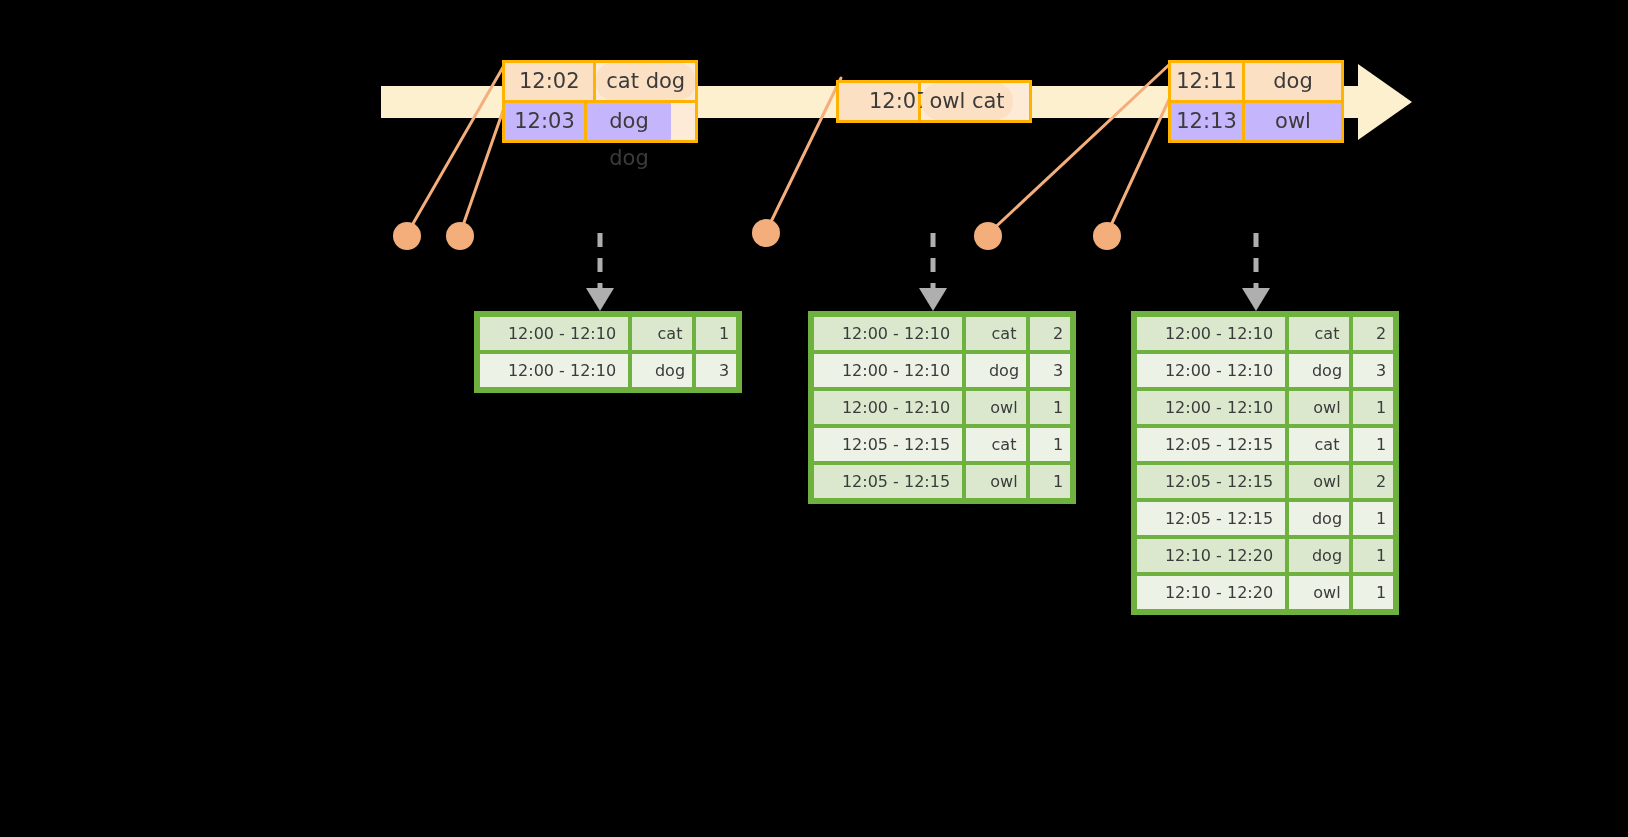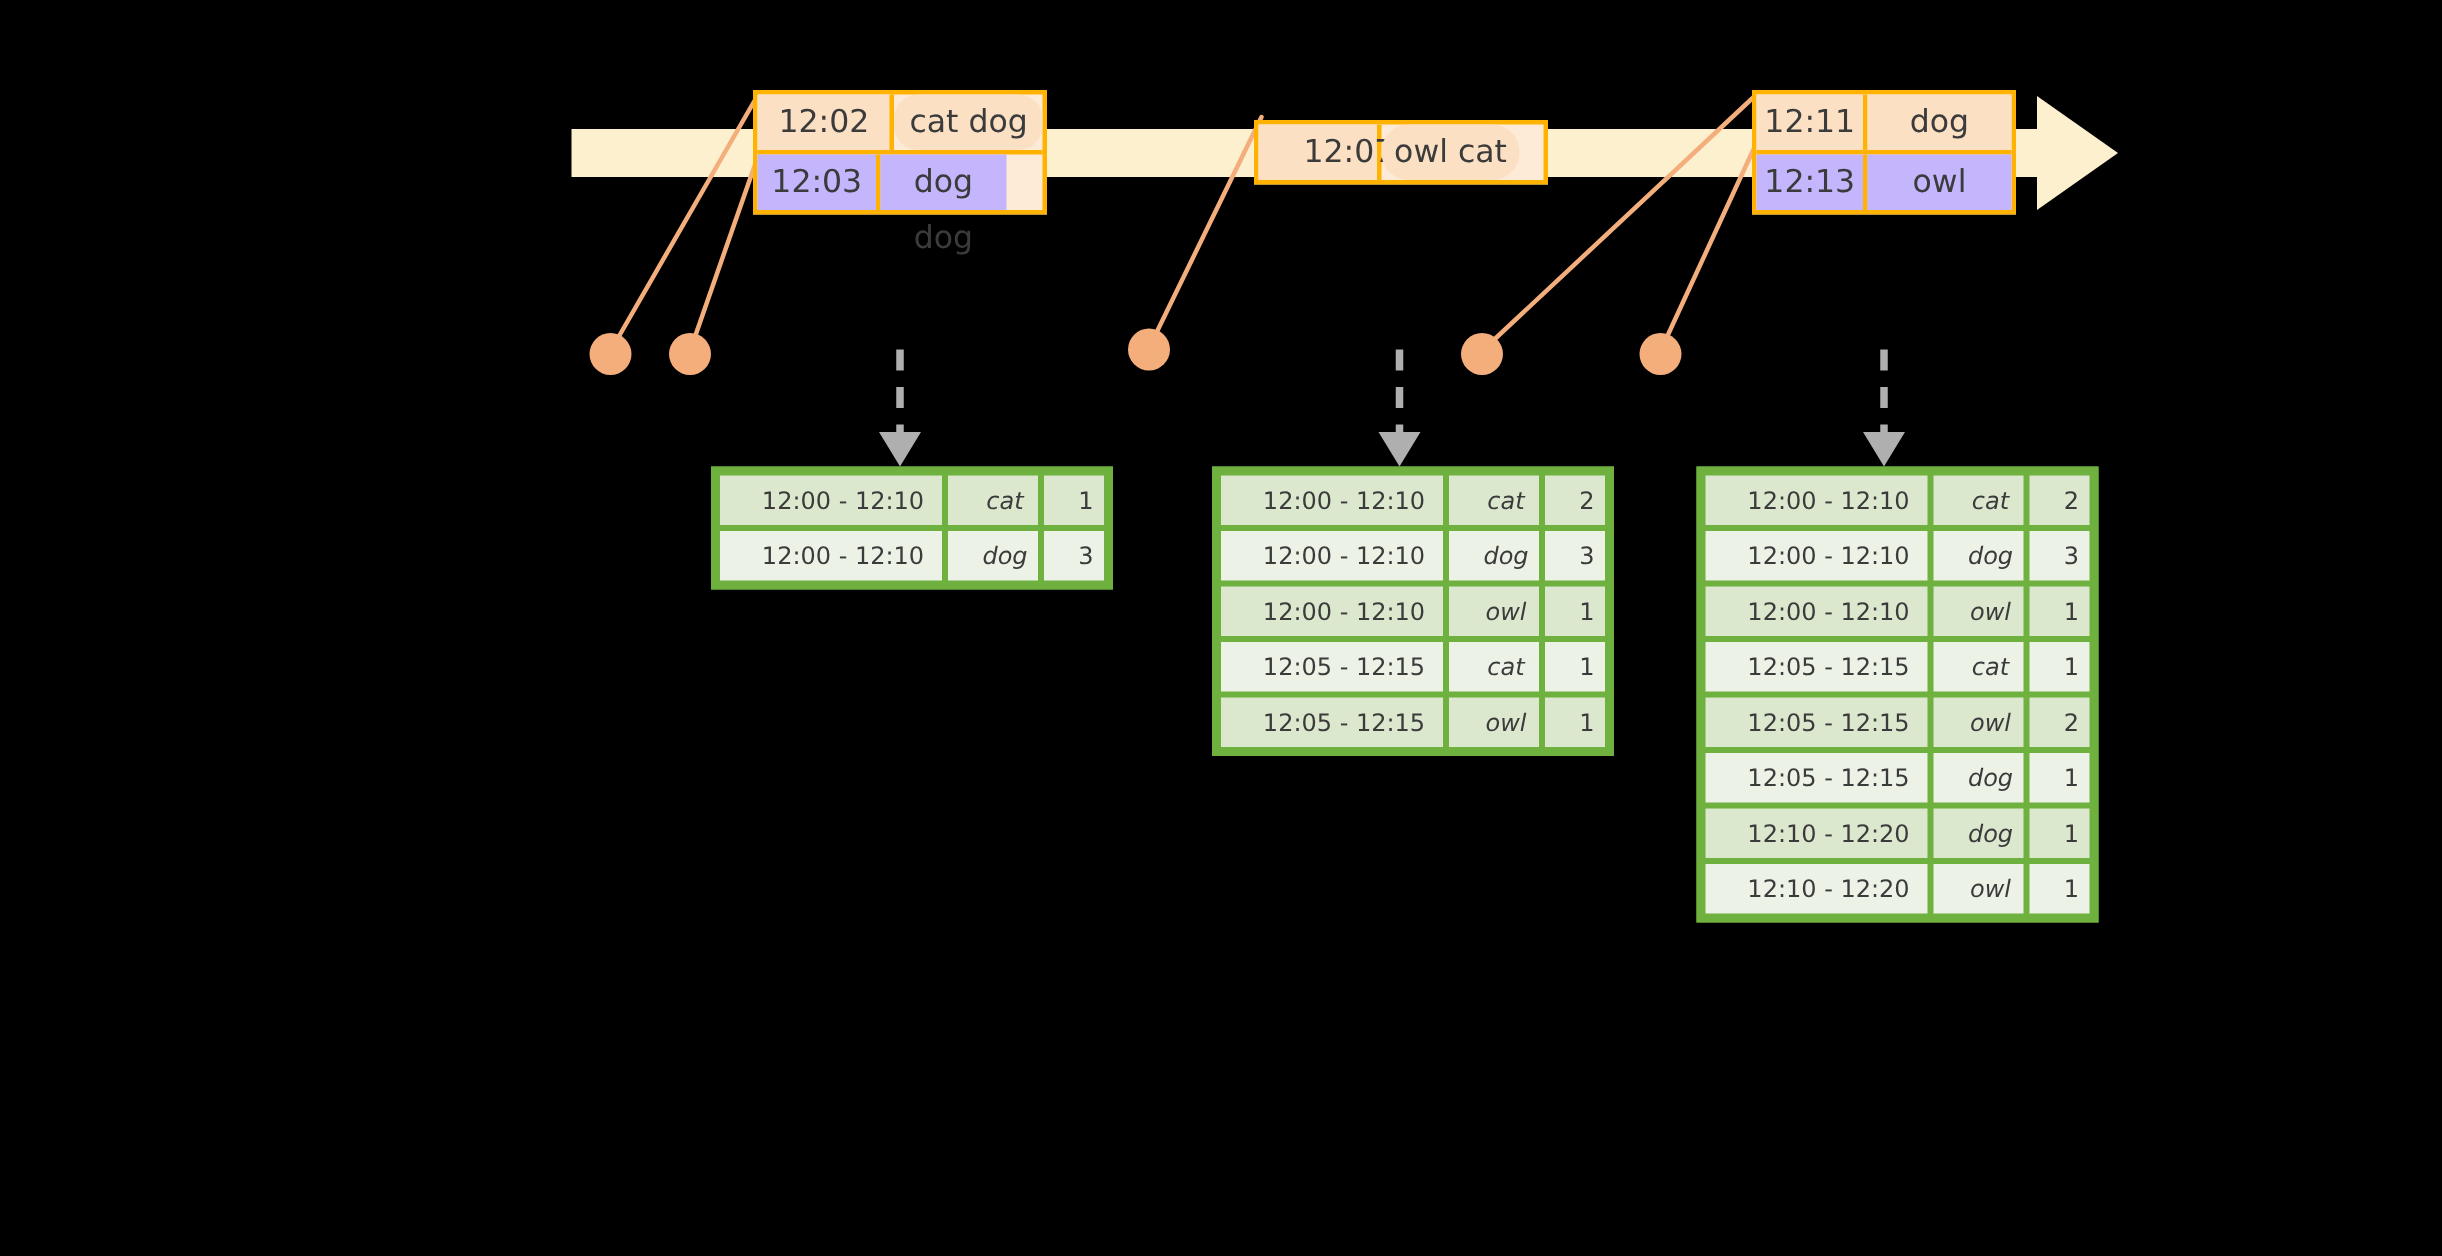--- a/index.html
+++ b/index.html
@@ -79,21 +79,21 @@
     box-sizing: border-box;
     text-align: center;
     color: #3b3b3b;
     font-size: 16px;
     line-height: 33px;
     height: 33px;
     margin: 2px 2px 2px 2px;
     padding-left: 16px;
   }
   .rcell.c-range { width: 148px; }
-  .rcell.c-word  { width: 60px; font-style: italic; }
+  .rcell.c-word  { width: 60px; }
   .rcell.c-count { width: 40px; }
   .shade-a .rcell { background: #DCE8CE; }
   .shade-b .rcell { background: #EDF2E7; }
 </style>
 </head>
 <body>
 
 <div id="stage">
 
   <svg class="layer" viewBox="0 0 1628 837">

